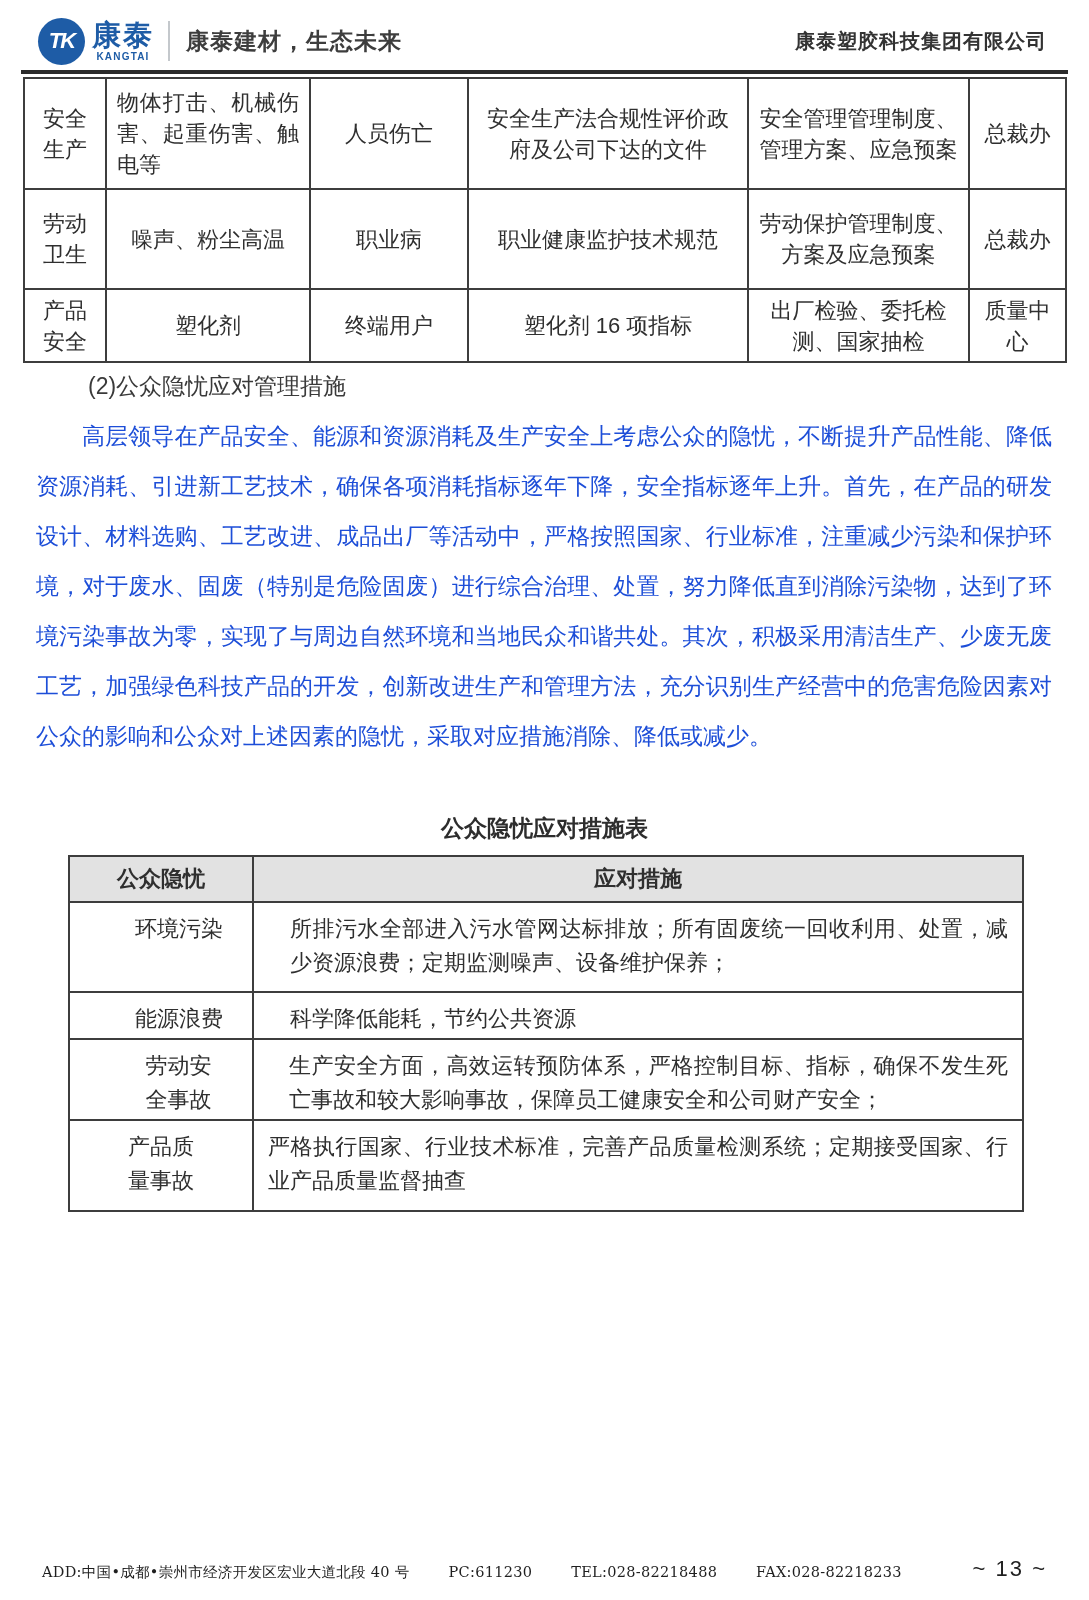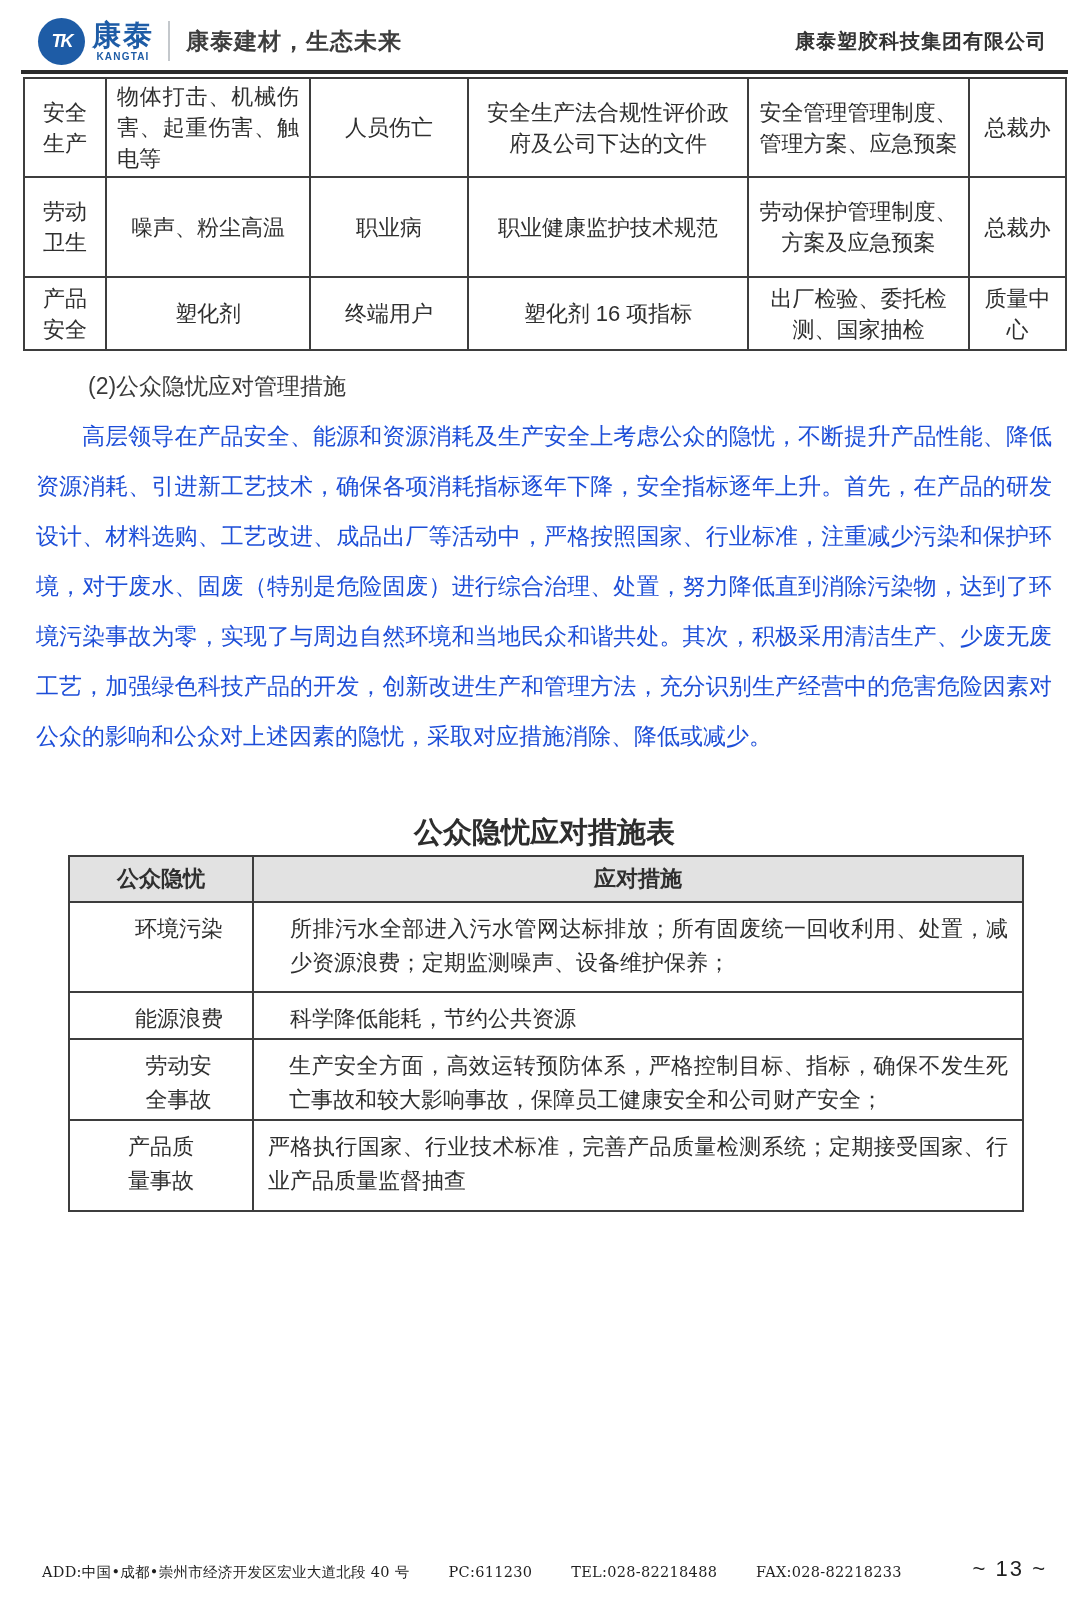--- a/index.html
+++ b/index.html
@@ -25,21 +25,21 @@
     justify-content: space-between;
   }
   .hdr-left { display: flex; align-items: center; }
   .logo-mark {
     width: 47px; height: 47px;
     border-radius: 50%;
     background: #1e5ca6;
     color: #ffffff;
     display: flex; align-items: center; justify-content: center;
     font-weight: bold; font-style: italic;
-    font-size: 18px; letter-spacing: -2px;
+    font-size: 22px; letter-spacing: -2px;
     flex: 0 0 auto;
   }
   .brand { margin-left: 7px; display: flex; flex-direction: column; align-items: center; line-height: 1; }
   .brand-cn { color: #1e5ca6; font-weight: bold; font-size: 29px; letter-spacing: 2px; }
   .brand-en { color: #1e5ca6; font-weight: bold; font-size: 10px; letter-spacing: 1.2px; margin-top: 2px; }
   .hdr-sep { width: 2px; height: 40px; background: #c4c8cc; margin: 0 16px 0 14px; }
   .tagline { font-size: 23px; font-weight: bold; color: #3d3d3d; letter-spacing: 1px; }
   .company { font-size: 20px; font-weight: bold; color: #333333; letter-spacing: 1px; }
   .hdr-rule {
     position: absolute;
@@ -60,21 +60,21 @@
     font-size: 22px;
     line-height: 31px;
     text-align: center;
     vertical-align: middle;
     padding: 2px 8px;
     white-space: pre-line;
   }
   .risk-table tr:nth-child(1) td { height: 98px; }
   .risk-table tr:nth-child(2) td { height: 100px; }
   .risk-table tr:nth-child(3) td { height: 73px; }
-  .risk-table td.cell-hazard-multi { text-align: justify; text-align-last: left; padding: 2px 10px; }
+  .risk-table td.cell-hazard-multi { text-align: justify; text-align-last: left; padding: 8px 10px; }
 
   
   .sec-heading {
     position: absolute;
     top: 371px; left: 36px; right: 38px;
     font-size: 23px;
     padding-left: 52px;
     color: #3a3a3a;
   }
   .body-para {
@@ -86,21 +86,21 @@
     text-align: justify;
     text-align-last: left;
     text-indent: 2em;
   }
 
   
   .tbl2-title {
     position: absolute;
     top: 813px; left: 0; right: 0;
     text-align: center;
-    font-size: 29px;
+    font-size: 23px;
     font-weight: bold;
     color: #2d2d2d;
   }
   .measures-table {
     position: absolute;
     top: 855px; left: 68px;
     width: 954px;
   }
   .measures-table th, .measures-table td {
     border: 2px solid #3d3d3d;

